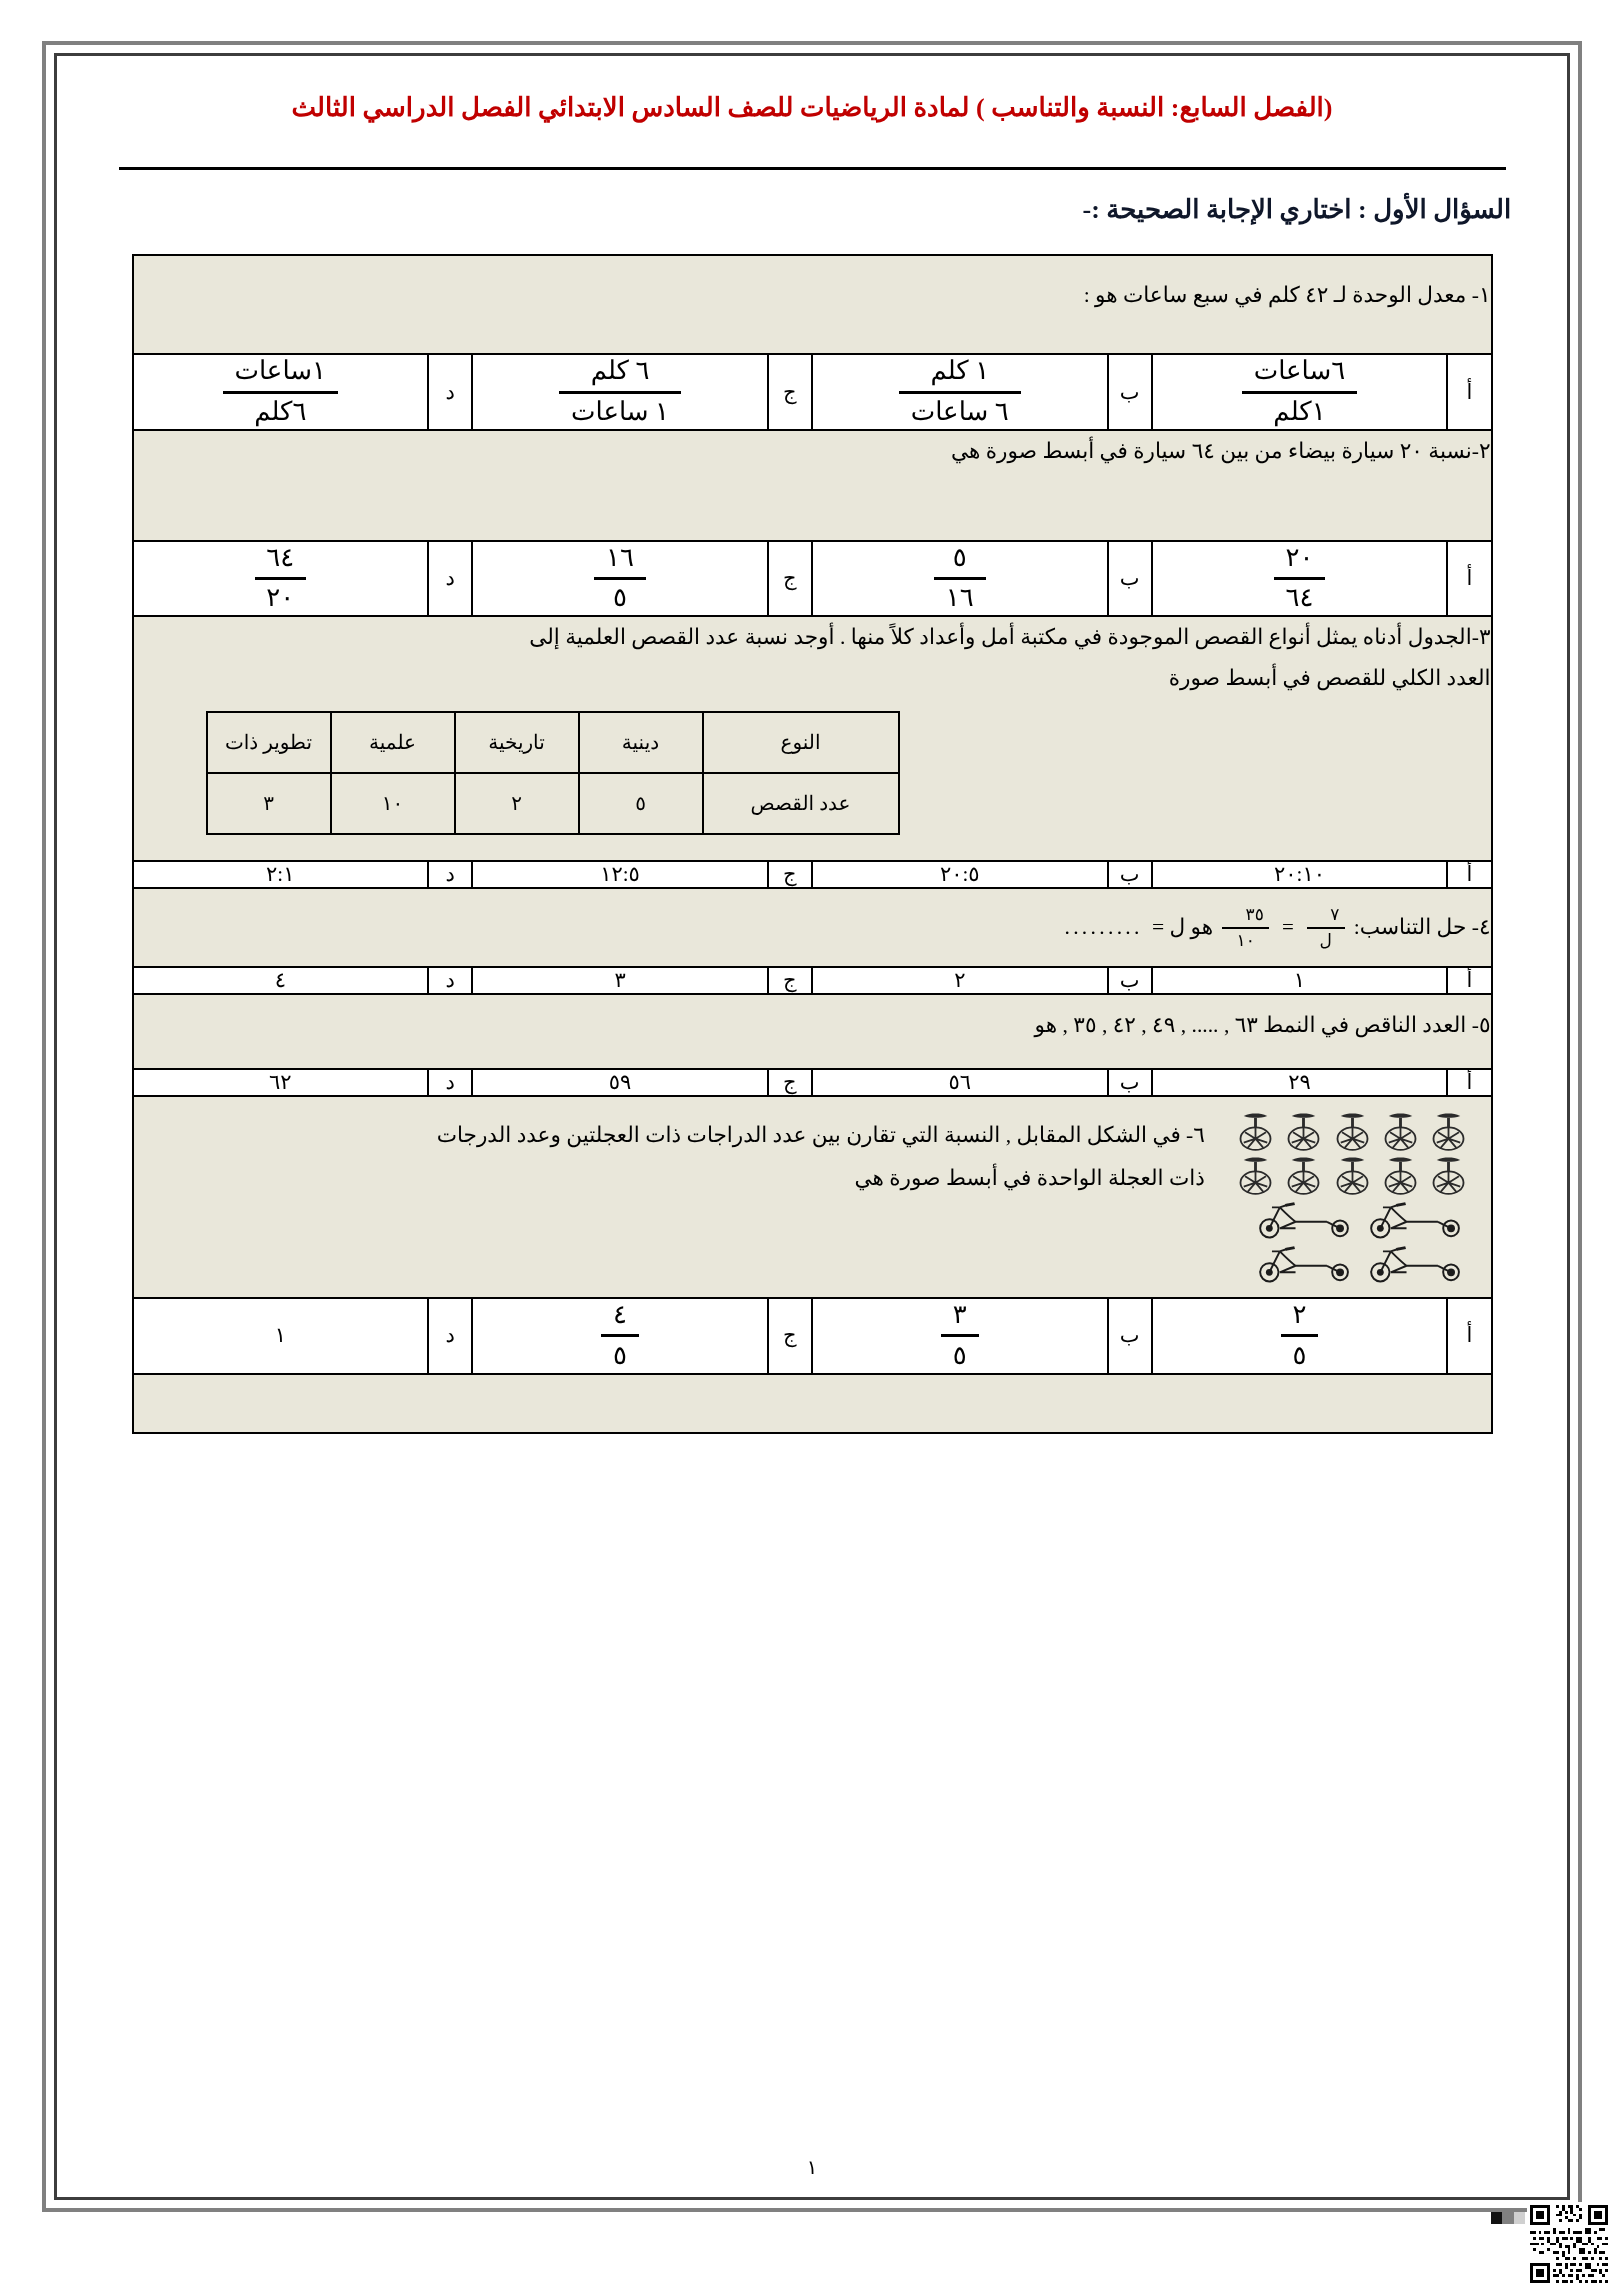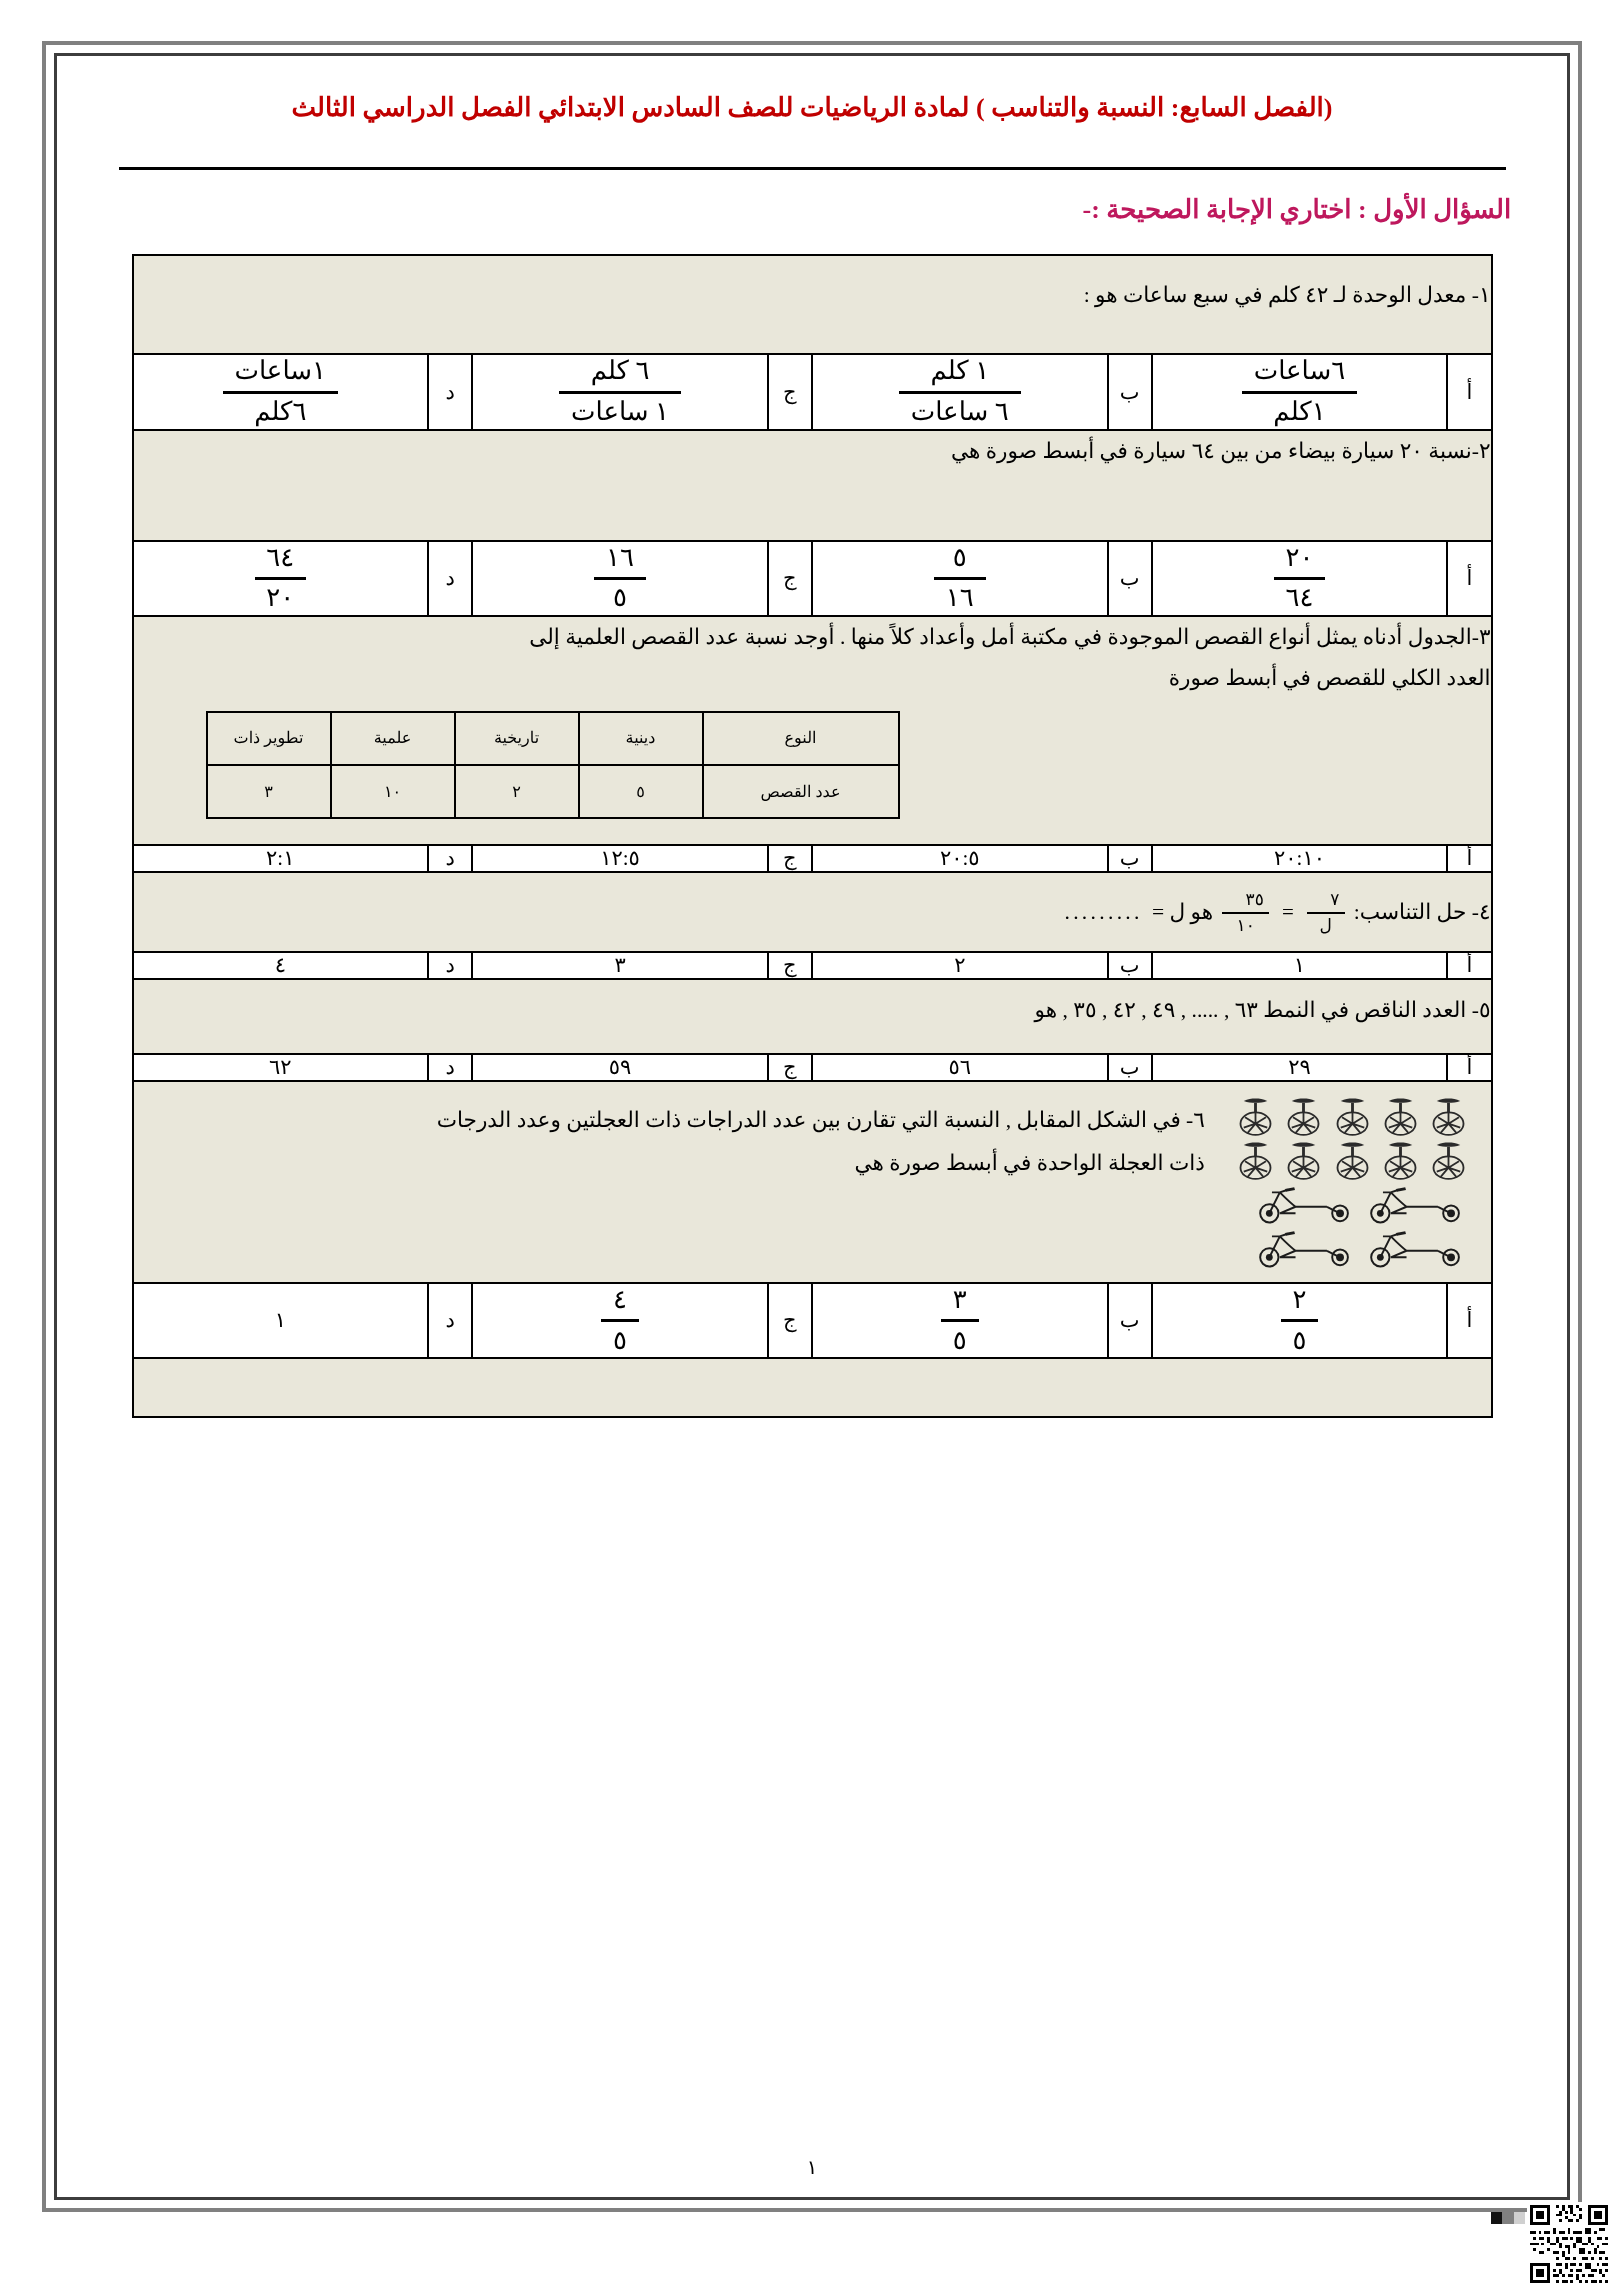--- a/index.html
+++ b/index.html
@@ -54,21 +54,21 @@
   }
 
   .header-rule {
     margin: 41px auto 0 auto;
     width: 1387px;
     border-top: 3.9px solid #000000;
   }
 
   
   .section-title {
-    color: #be185d;
+    color: #0f172a;
     font-size: 26px;
     font-weight: bold;
     text-align: right;
     padding: 23.6px 17px 0 0;
     direction: rtl;
   }
 
   
   .quiz-table {
     margin: 29px auto 0 auto;
@@ -126,21 +126,21 @@
   
   .stories-wrap { padding: 11.8px 0 3.9px 0; display: flex; justify-content: flex-end; padding-inline-end: 72px;}
   .stories-table {
     border-collapse: collapse;
     direction: rtl;
     table-layout: fixed;
   }
   .stories-table td {
     border: 2.6px solid #000000;
     background: #e9e7da;
-    font-size: 16px;
+    font-size: 20px;
     text-align: center;
     padding: 10.5px 6.5px;
     height: 48px;
   }
   .stories-table td.head-type { width: 196px; }
   .stories-table td.col-c { width: 124px; }
 
   
   .prop-line {
     display: flex;

